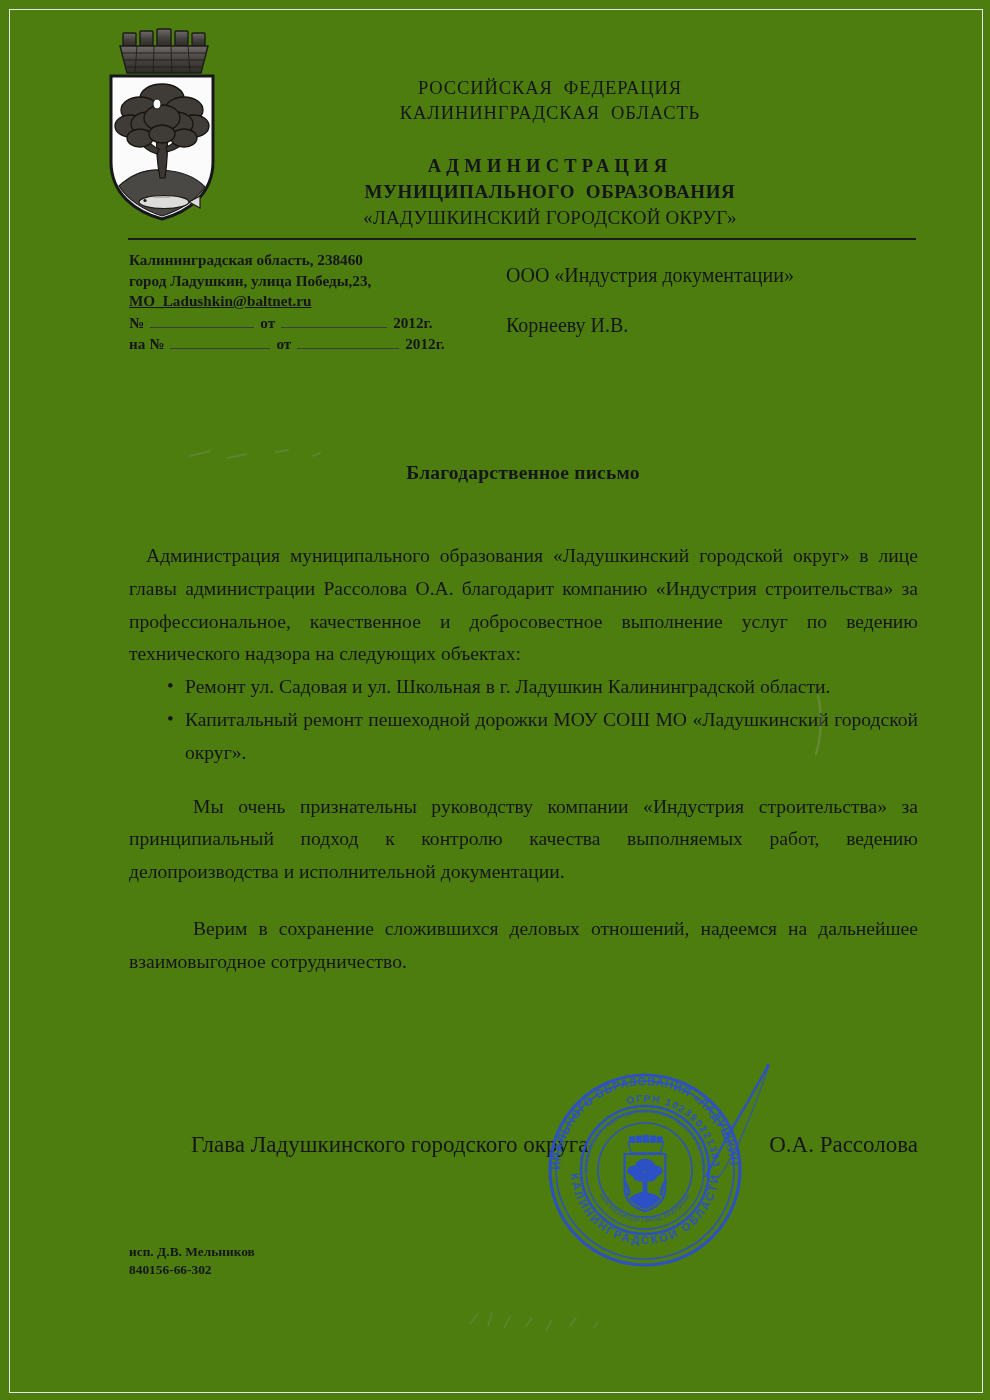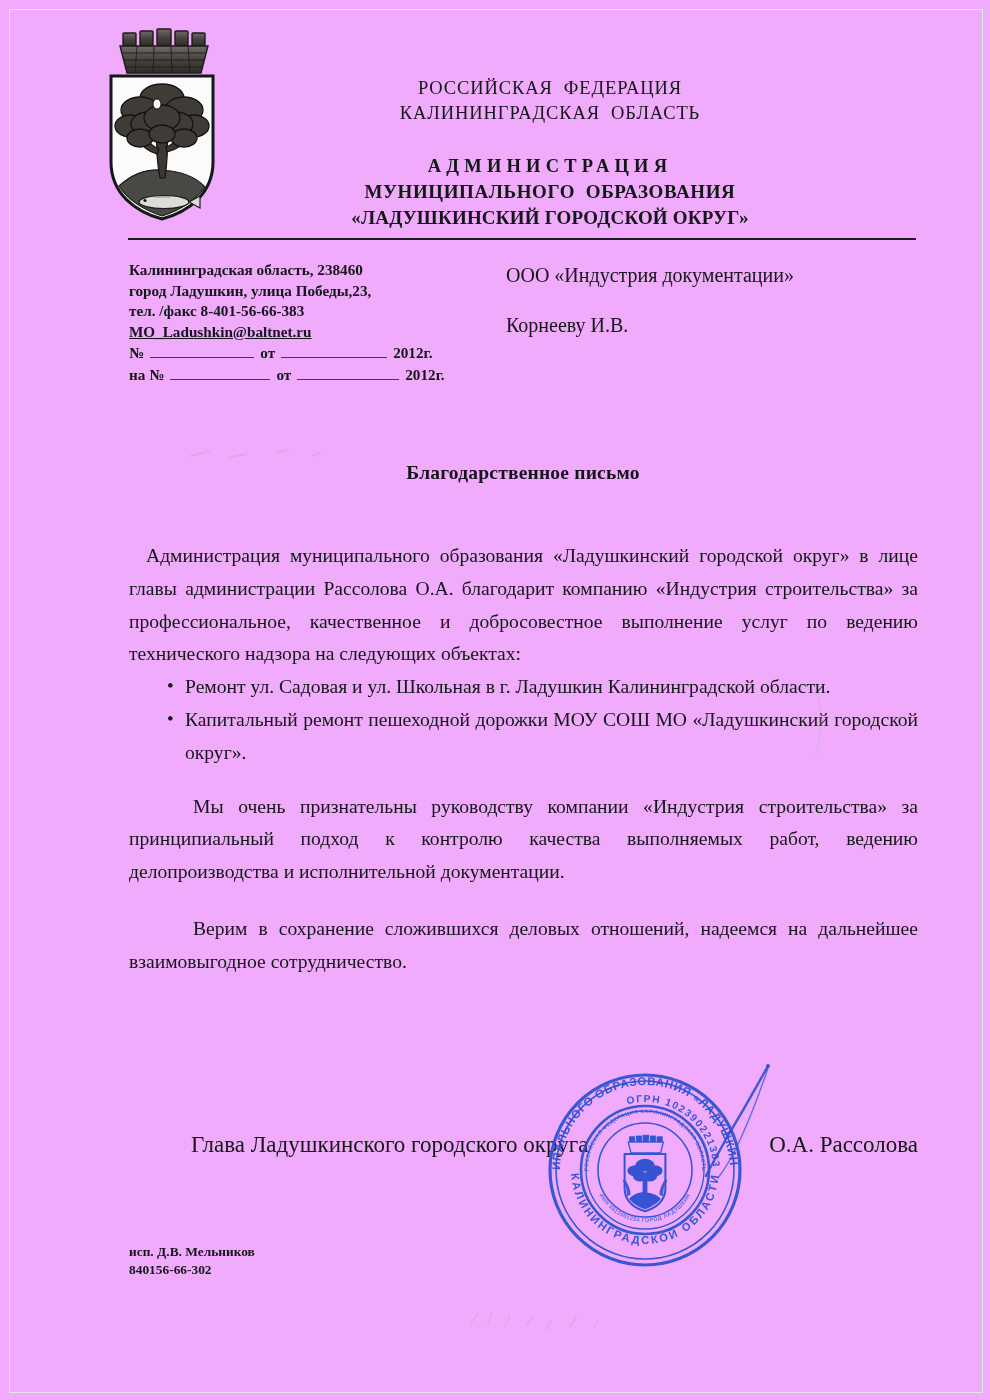--- a/index.html
+++ b/index.html
@@ -10,21 +10,21 @@
   }
   body {
     font-family: "Liberation Serif", "DejaVu Serif", serif;
     color: #15161a;
   }
 
   .page {
     position: relative;
     width: 990px;
     height: 1400px;
-    background: #f0abfc;
+    background: #4d7c0f;
     overflow: hidden;
     box-sizing: border-box;
   }
 
   
   .page-edge {
     position: absolute;
     left: 9px;
     top: 9px;
     width: 972px;
@@ -74,39 +74,39 @@
   }
   .line-mo {
     font-size: 19px;
     font-weight: bold;
     letter-spacing: 0.6px;
     line-height: 26px;
     white-space: pre;
   }
   .line-okrug {
     font-size: 19px;
-    font-weight: bold;
+    font-weight: normal;
     letter-spacing: 0.2px;
     line-height: 26px;
   }
 
   .rule {
     position: absolute;
     left: 128px;
     top: 238px;
     width: 788px;
     height: 0;
     border-top: 2px solid #1b1c20;
   }
 
   
   .requisites {
     position: absolute;
     left: 129px;
-    top: 260px;
+    top: 250px;
     width: 350px;
     font-size: 15.2px;
     line-height: 20.6px;
     font-weight: bold;
   }
   .requisites .req-line { white-space: pre; }
   .email {
     text-decoration: underline;
     font-weight: bold;
   }
@@ -314,21 +314,20 @@
         <div class="line-okrug">«ЛАДУШКИНСКИЙ ГОРОДСКОЙ ОКРУГ»</div>
       </div>
     </div>
   </div>
 
   <div class="rule"></div>
 
   <div class="requisites">
     <div class="req-line">Калининградская область, 238460</div>
     <div class="req-line">город Ладушкин, улица Победы,23,</div>
-    <div class="req-line">тел. /факс 8-401-56-66-383</div>
     <div class="email">MO_Ladushkin@baltnet.ru</div>
 
     <div class="numline">
       <span class="lbl">№</span>
       <span class="blank blank-a"></span>
       <span class="lbl">от</span>
       <span class="blank blank-b"></span>
       <span class="lbl">2012г.</span>
     </div>
 

